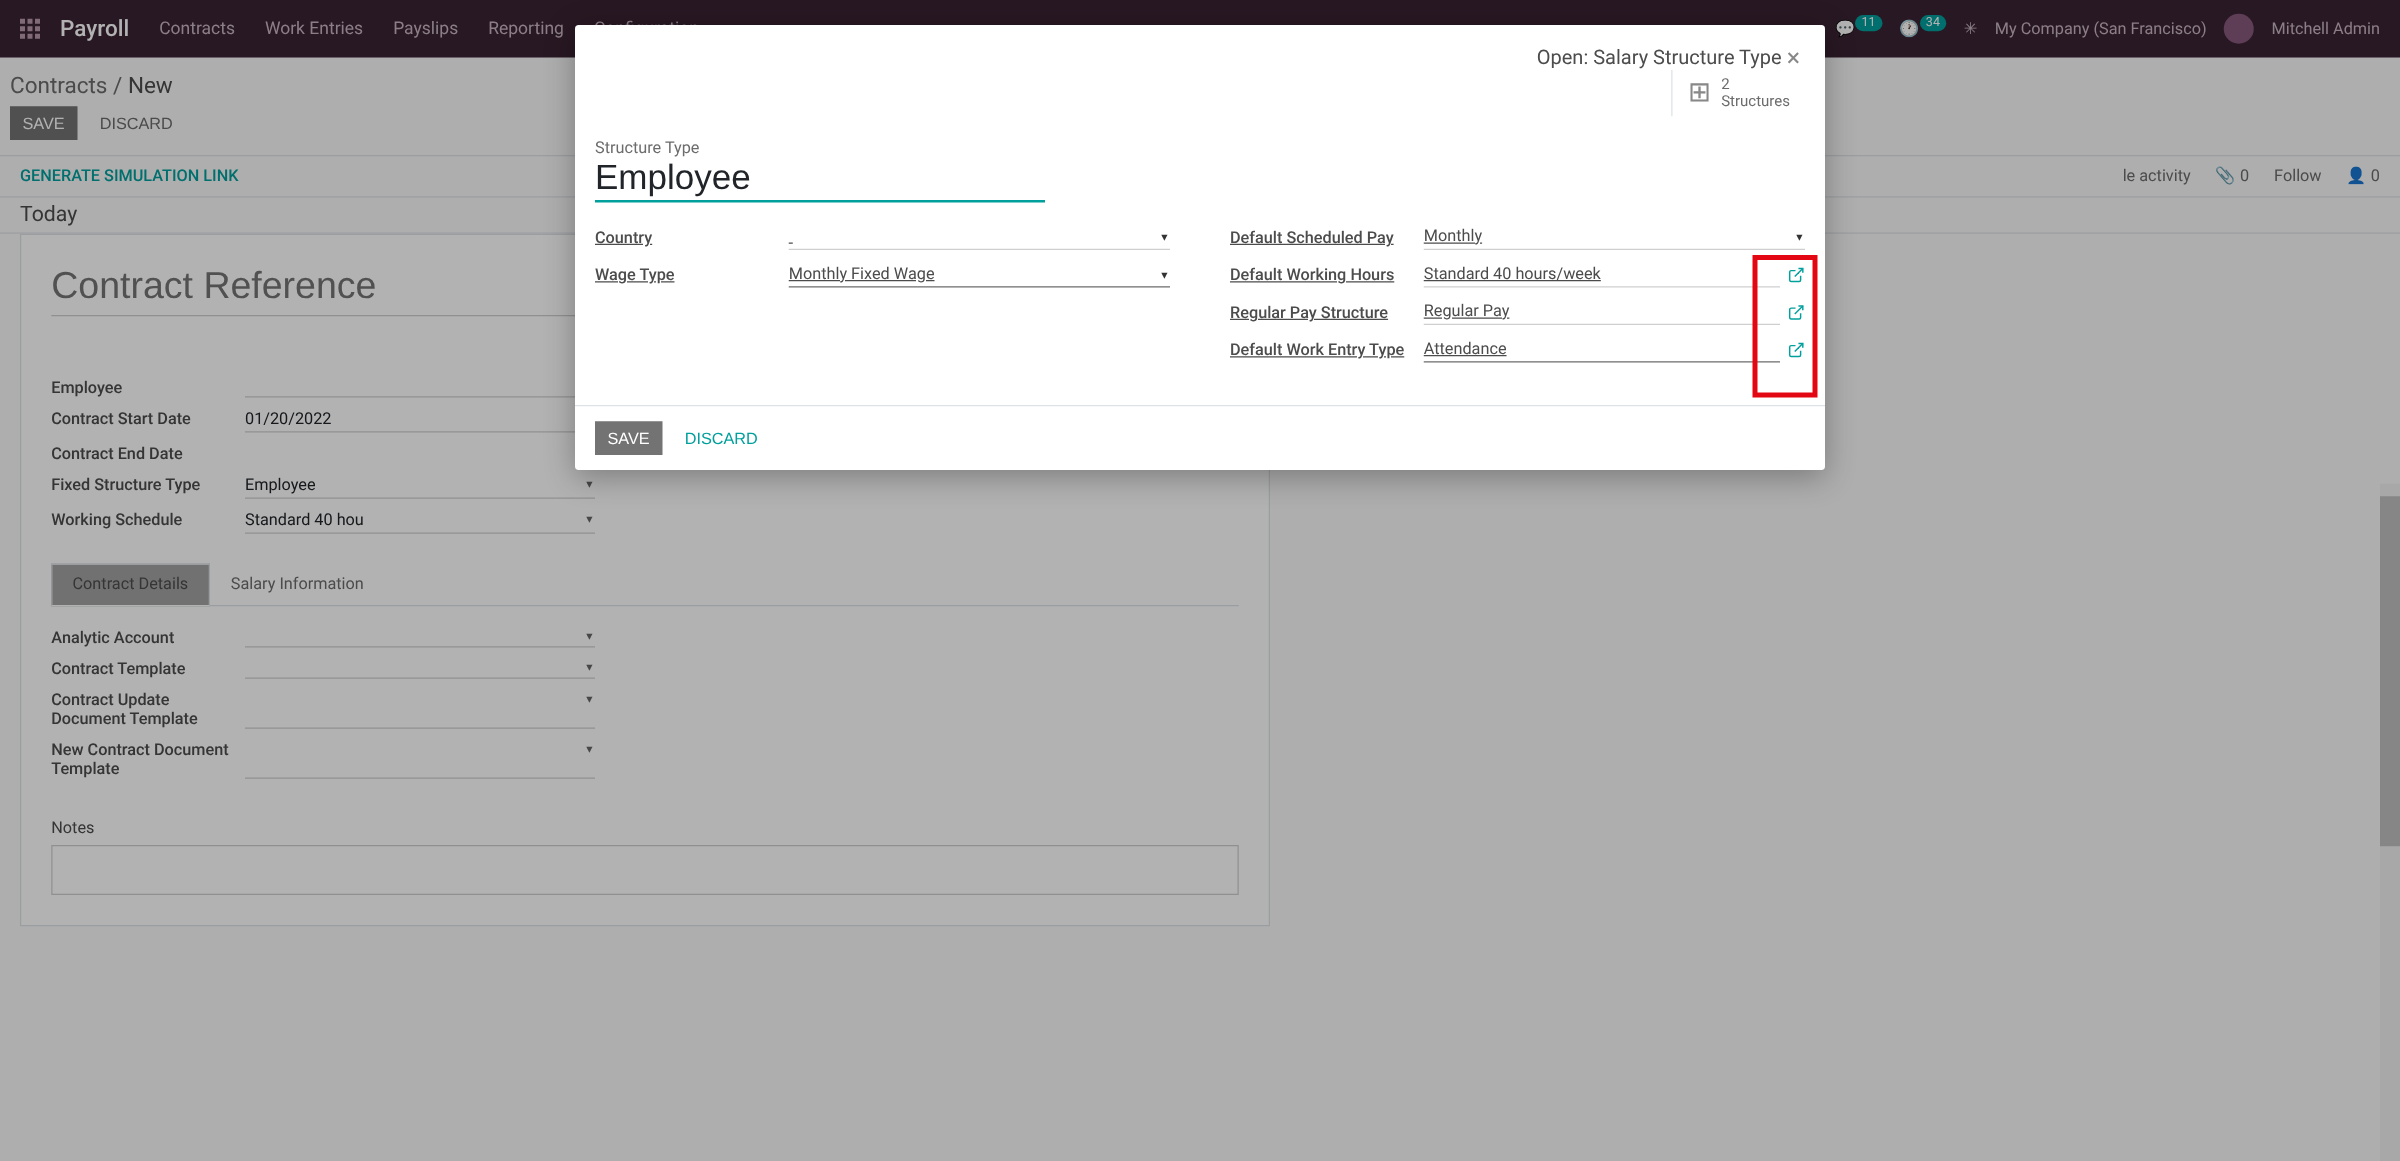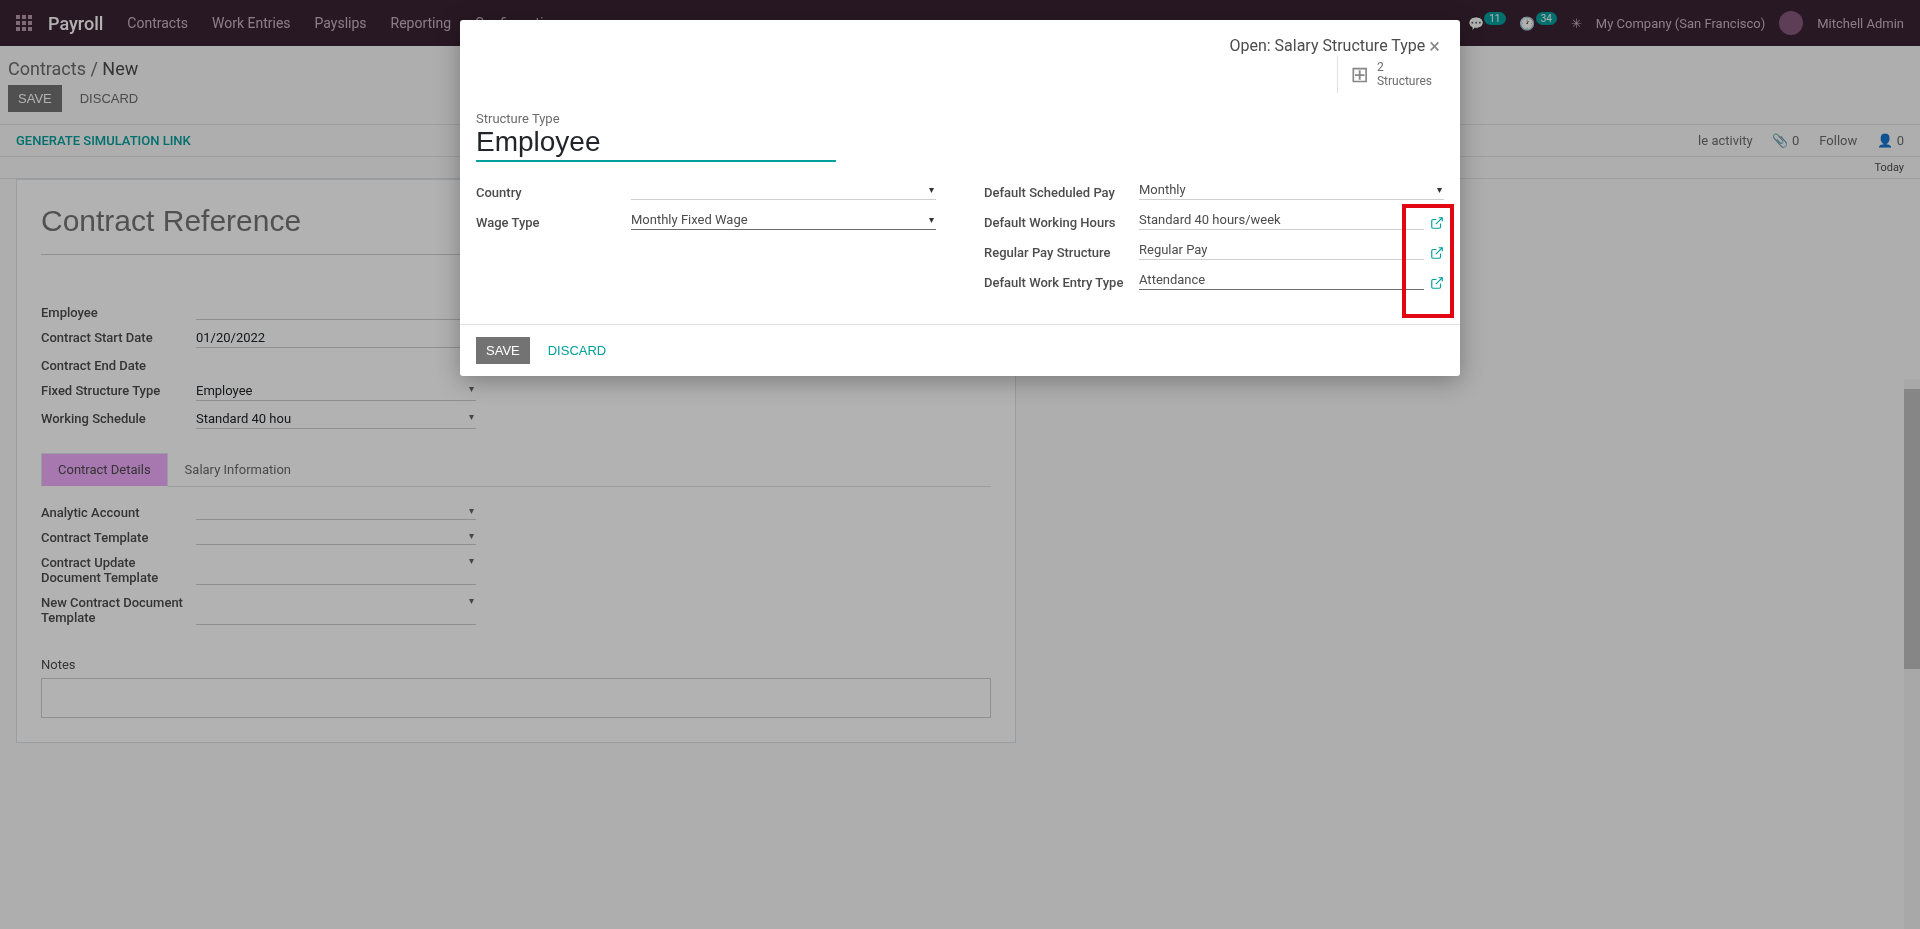--- a/index.html
+++ b/index.html
@@ -27,50 +27,50 @@
 .btn-link-teal { background: transparent; color: #00a09d; }
 
 
 .statusbar { display: flex; align-items: center; padding: 8px 16px; border-bottom: 1px solid #dee2e6; }
 .statusbar .left { color: #00a09d; font-weight: 500; cursor:pointer;}
 .statusbar .right { margin-left: auto; display:flex; gap: 20px; align-items:center; color: #6c6c6c; font-size: 13px;}
 
 
 .sheet-wrap { padding: 0 16px; height: calc(929px - 46px - 52px - 36px - 1px); overflow: hidden; position: relative;}
 .sheet { background: #fff; border: 1px solid #dee2e6; padding: 24px; max-width: 1000px; }
-.title-input { font-size: 30px; color: #6c6c6c; border: none; border-bottom: 1px solid #cfcfcf; width: 500px; padding-bottom: 16px;}
+.title-input { font-size: 30px; color: #6c6c6c; border: none; border-bottom: 1px solid #cfcfcf; width: 500px; padding-bottom: 6px;}
 .form-group { display: flex; margin-bottom: 8px; }
 .form-label { width: 155px; font-weight: 500; color: #4c4c4c; font-size:13px; padding-top:2px;}
 .form-input { border: none; border-bottom: 1px solid #cfcfcf; padding: 2px 0; font-size: 13px; color: #212529; width: 280px; background: transparent;}
 .form-input-dd { position: relative; }
 .form-input-dd::after { content: "▾"; position: absolute; right: 2px; top: 2px; font-size: 10px; color: #666;}
 .tabs { display: flex; border-bottom: 1px solid #dee2e6; margin-top: 24px; }
 .tab { padding: 8px 16px; border: 1px solid transparent; color: #6c6c6c; cursor:pointer;}
-.tab.active { border: 1px solid #dee2e6; border-bottom-color: #fff; color: #4c4c4c; margin-bottom: -1px; background:#f0abfc;text-align:right;}
+.tab.active { border: 1px solid #dee2e6; border-bottom-color: #fff; color: #4c4c4c; margin-bottom: -1px; background:#a3a3a3;text-align:right;}
 
 
 .overlay { position: fixed; inset: 0; background: rgba(0,0,0,0.3); z-index: 100; }
 
 
 .modal { position: fixed; top: 20px; left: 50%; transform: translateX(-50%); width: 1000px; background: #fff; z-index: 200; border-radius: 3px; box-shadow: 0 5px 25px rgba(0,0,0,.3); }
 .modal-header { padding: 16px 16px 0 16px; display: flex; justify-content: flex-end; align-items: flex-start; }
 .modal-title { font-size: 16px; color: #4c4c4c; }
 .close { font-size: 20px; color: #888; cursor: pointer; line-height: 1; padding: 0 4px;}
 
 .stat-box { border-left: 1px solid #dee2e6; padding: 4px 12px; display: flex; align-items: center; gap: 8px; float: right; margin-top: -8px; cursor:pointer;}
 .stat-box .sicon { font-size: 22px; color: #888;}
 .stat-box .text { font-size: 12px; color: #6c6c6c; line-height: 1.2; }
 
 .modal-body { padding: 8px 16px 24px 16px; border-bottom: 1px solid #dee2e6; }
 .mb-top { display:flex; justify-content: flex-end; }
 .label-small { font-size: 11px; text-transform: uppercase; color: #6c6c6c; font-weight: 600; margin-top: 18px;}
 .big-input { font-size: 28px; border: none; border-bottom: 2px solid #00a09d; padding: 0 0 2px 0; width: 360px; color: #212529; outline: none;}
 .two-col { display: flex; gap: 48px; margin-top: 18px;}
 .col { flex: 1; }
-.mfield { display: flex; align-items: flex-end; margin-bottom: 10px; position:relative;}
+.mfield { display: flex; align-items: center; margin-bottom: 10px; position:relative;text-decoration:underline;}
 .mfield .lbl { width: 155px; font-weight: 500; font-size: 13px; color: #4c4c4c; padding-top: 2px;}
 .mfield .val { flex: 1; border-bottom: 1px solid #6c6c6c; padding: 2px 0; font-size: 13px; position: relative;}
 .mfield .val.light { border-bottom-color: #cfcfcf;}
 .mfield .caret { position: absolute; right: 2px; top: 4px; font-size: 10px; color: #333; }
 .ext-icon { color: #00a09d; margin-left: 6px; cursor:pointer;}
 .ext-icon svg { width: 14px; height: 14px; }
 
 .redbox { position: absolute; border: 4px solid #e30613; width: 52px; height: 114px; right: 14px; top: 240px; z-index: 5;}
 
 .modal-footer { padding: 12px 16px; display: flex; gap: 8px; }
@@ -127,21 +127,21 @@
 
 <div class="statusbar">
   <div class="left">GENERATE SIMULATION LINK</div>
   <div class="right">
     <span>le activity</span>
     <span>📎 <span>0</span></span>
     <span>Follow</span>
     <span>👤 <span>0</span></span>
   </div>
 </div>
-<div style="padding: 4px 16px; border-bottom:1px solid #dee2e6; text-align:right; font-size:11px;">
+<div style="padding: 4px 16px; border-bottom:1px solid #dee2e6; text-align:left; font-size:17px;">
   <span class="today">Today</span>
 </div>
 
 <div class="sheet-wrap">
   <div class="sheet">
     <input class="title-input" placeholder="Contract Reference" style="">
     <div style="height:48px;"></div>
     <div class="form-group">
         <div class="form-label">Employee</div>
         <div class="form-input form-input-dd"></div>

